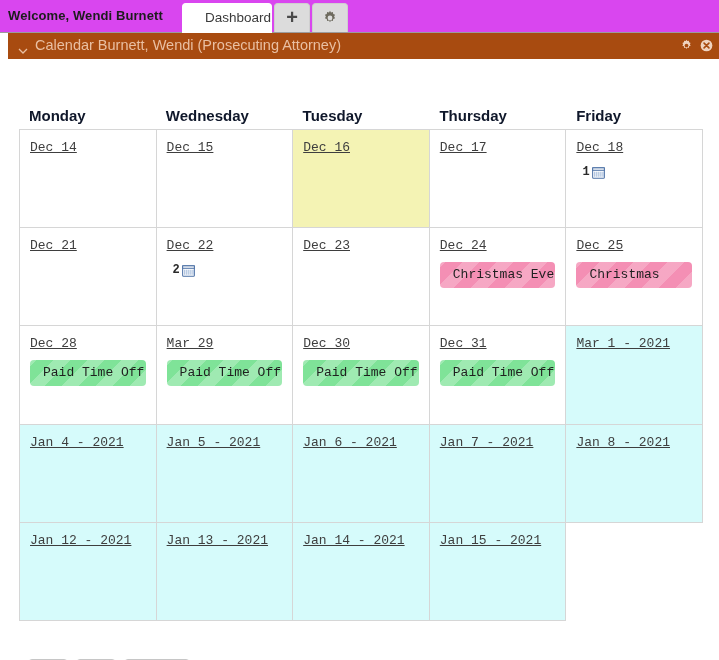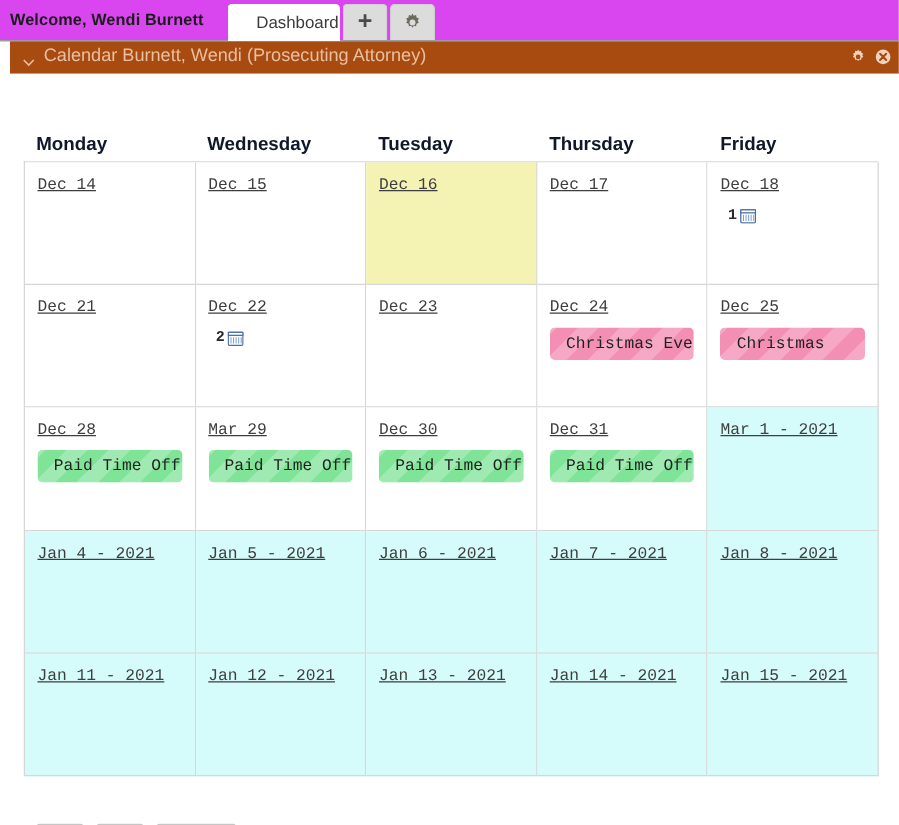--- a/index.html
+++ b/index.html
@@ -323,21 +323,20 @@
           <div class="cell future"><span class="daylink">Mar 1 - 2021</span></div>
         </div>
         <div class="week">
           <div class="cell future"><span class="daylink">Jan 4 - 2021</span></div>
           <div class="cell future"><span class="daylink">Jan 5 - 2021</span></div>
           <div class="cell future"><span class="daylink">Jan 6 - 2021</span></div>
           <div class="cell future"><span class="daylink">Jan 7 - 2021</span></div>
           <div class="cell future"><span class="daylink">Jan 8 - 2021</span></div>
         </div>
         <div class="week">
-          <div class="cell future"><span class="daylink">Jan 11 - 2021</span></div>
           <div class="cell future"><span class="daylink">Jan 12 - 2021</span></div>
           <div class="cell future"><span class="daylink">Jan 13 - 2021</span></div>
           <div class="cell future"><span class="daylink">Jan 14 - 2021</span></div>
           <div class="cell future"><span class="daylink">Jan 15 - 2021</span></div>
         </div>
       </div>
 
     <div class="navbar">
       <div class="navbtn">
         

